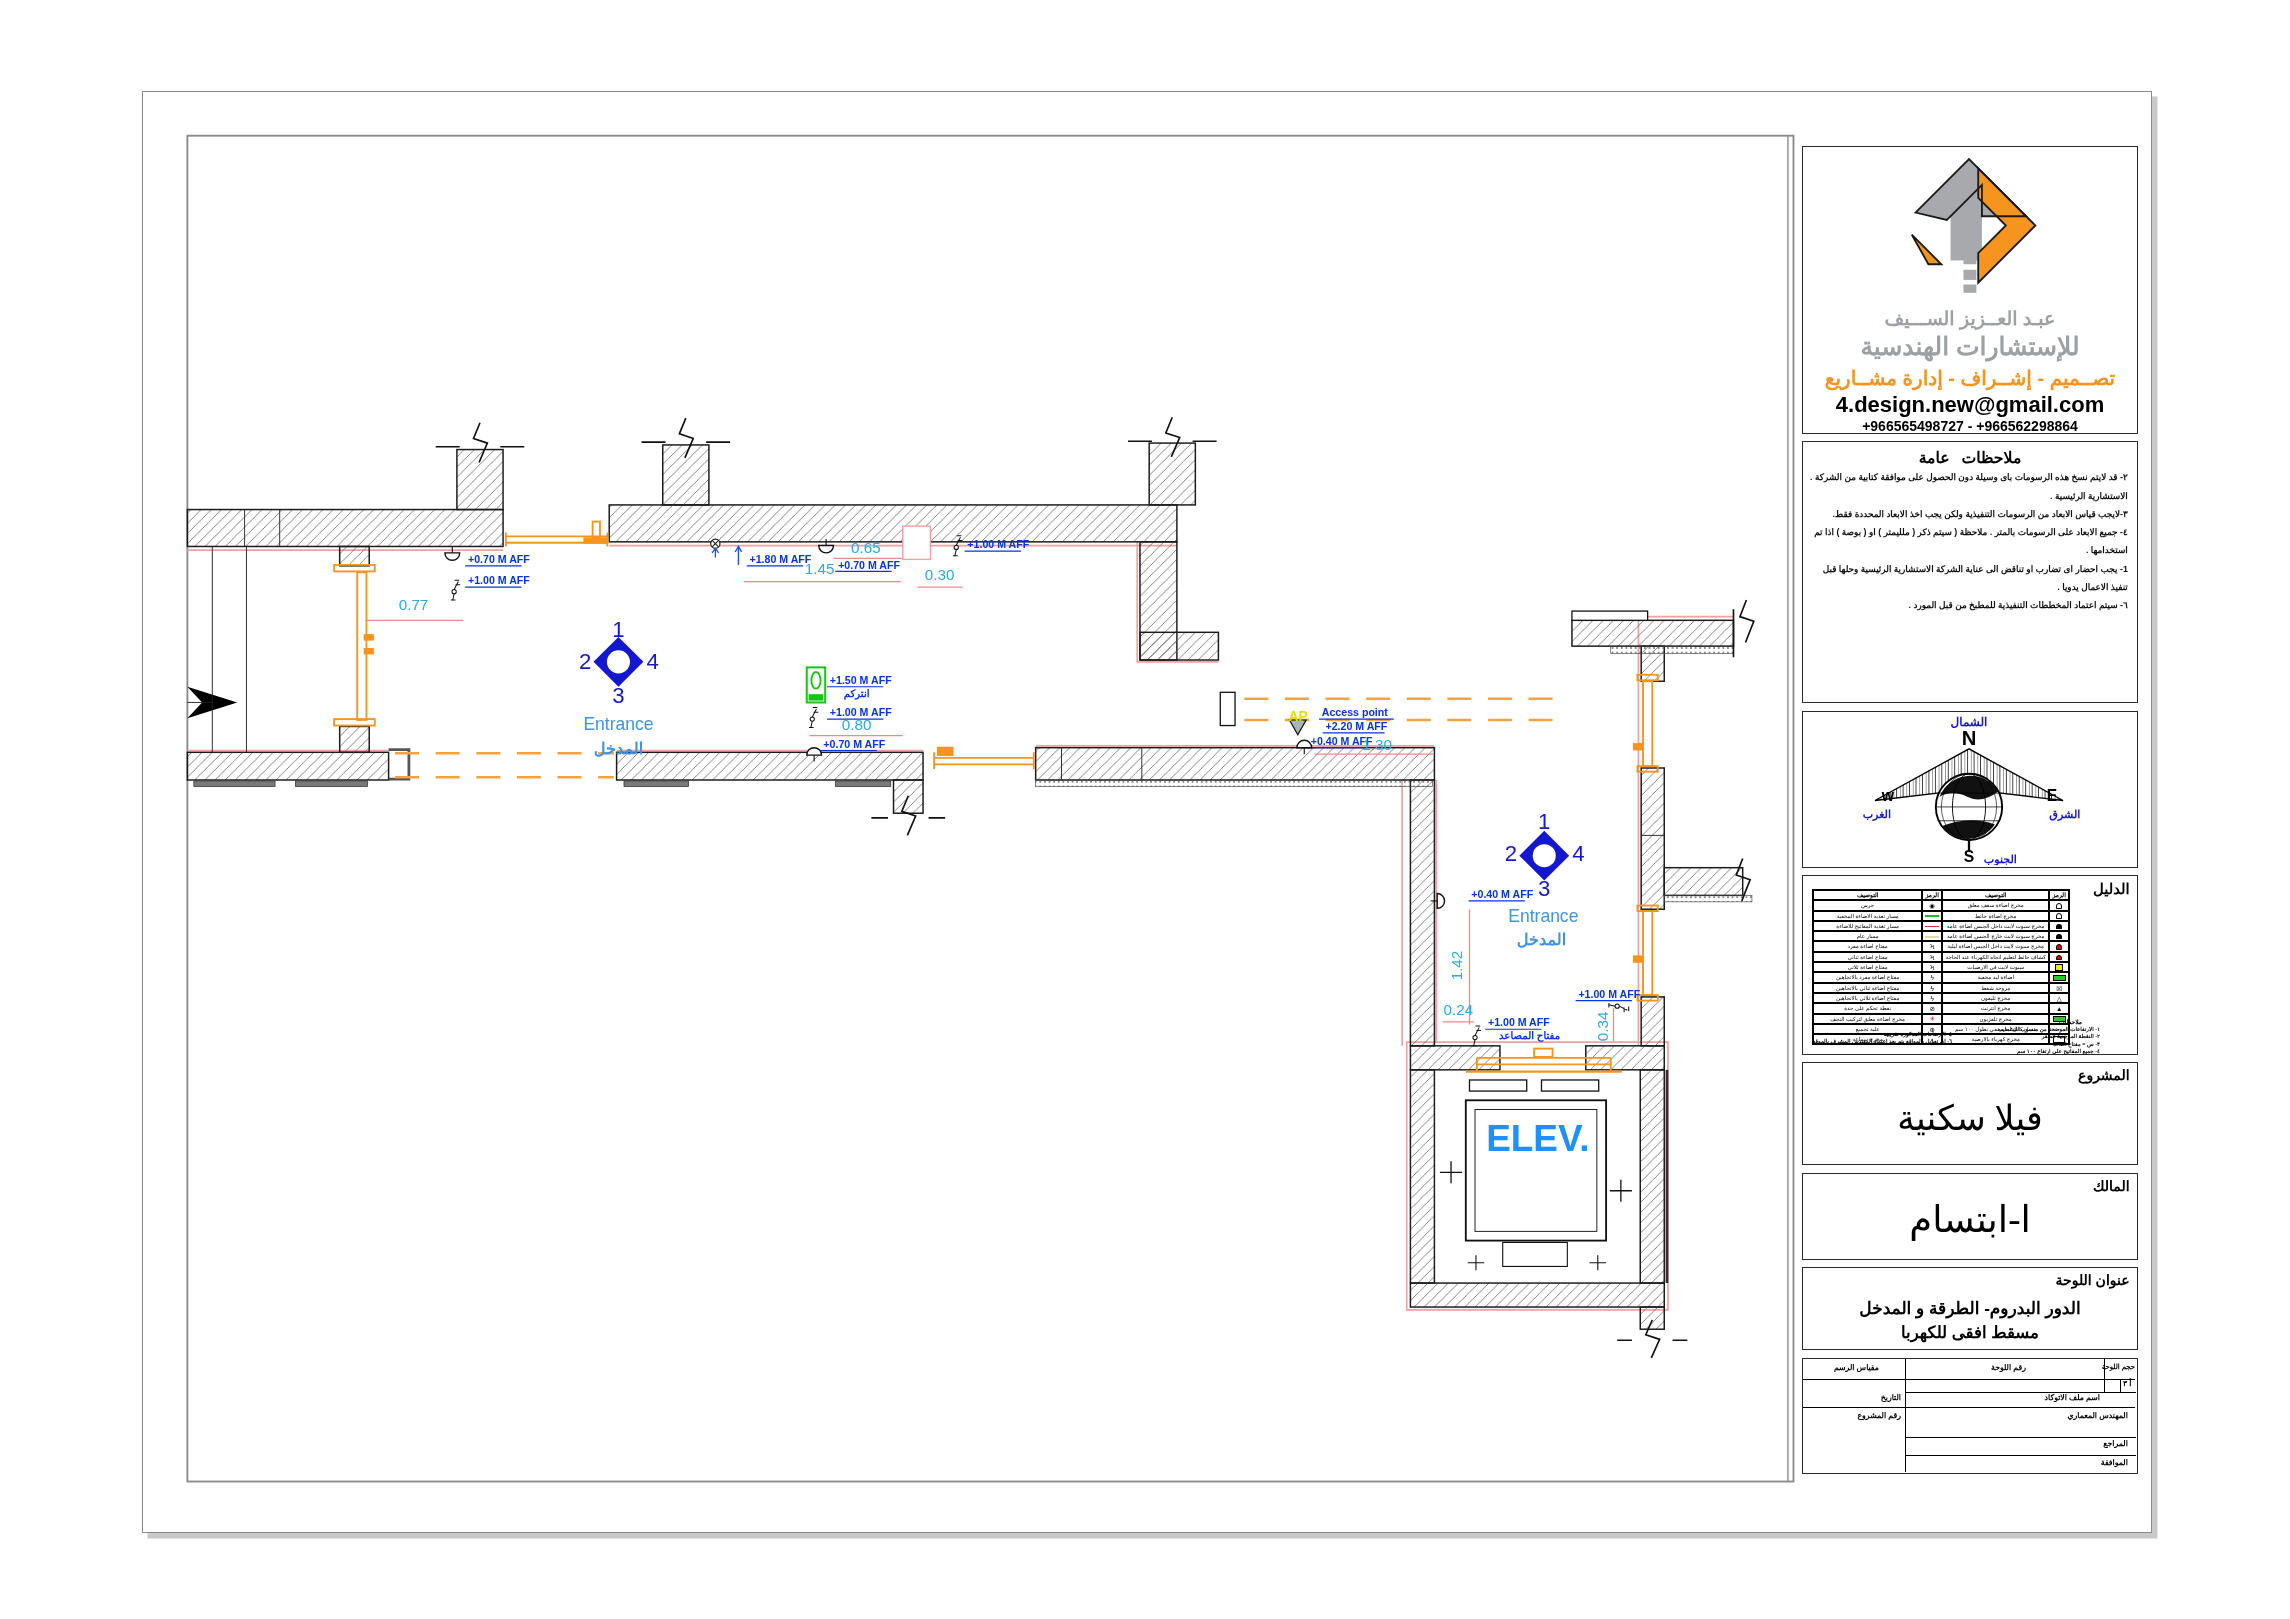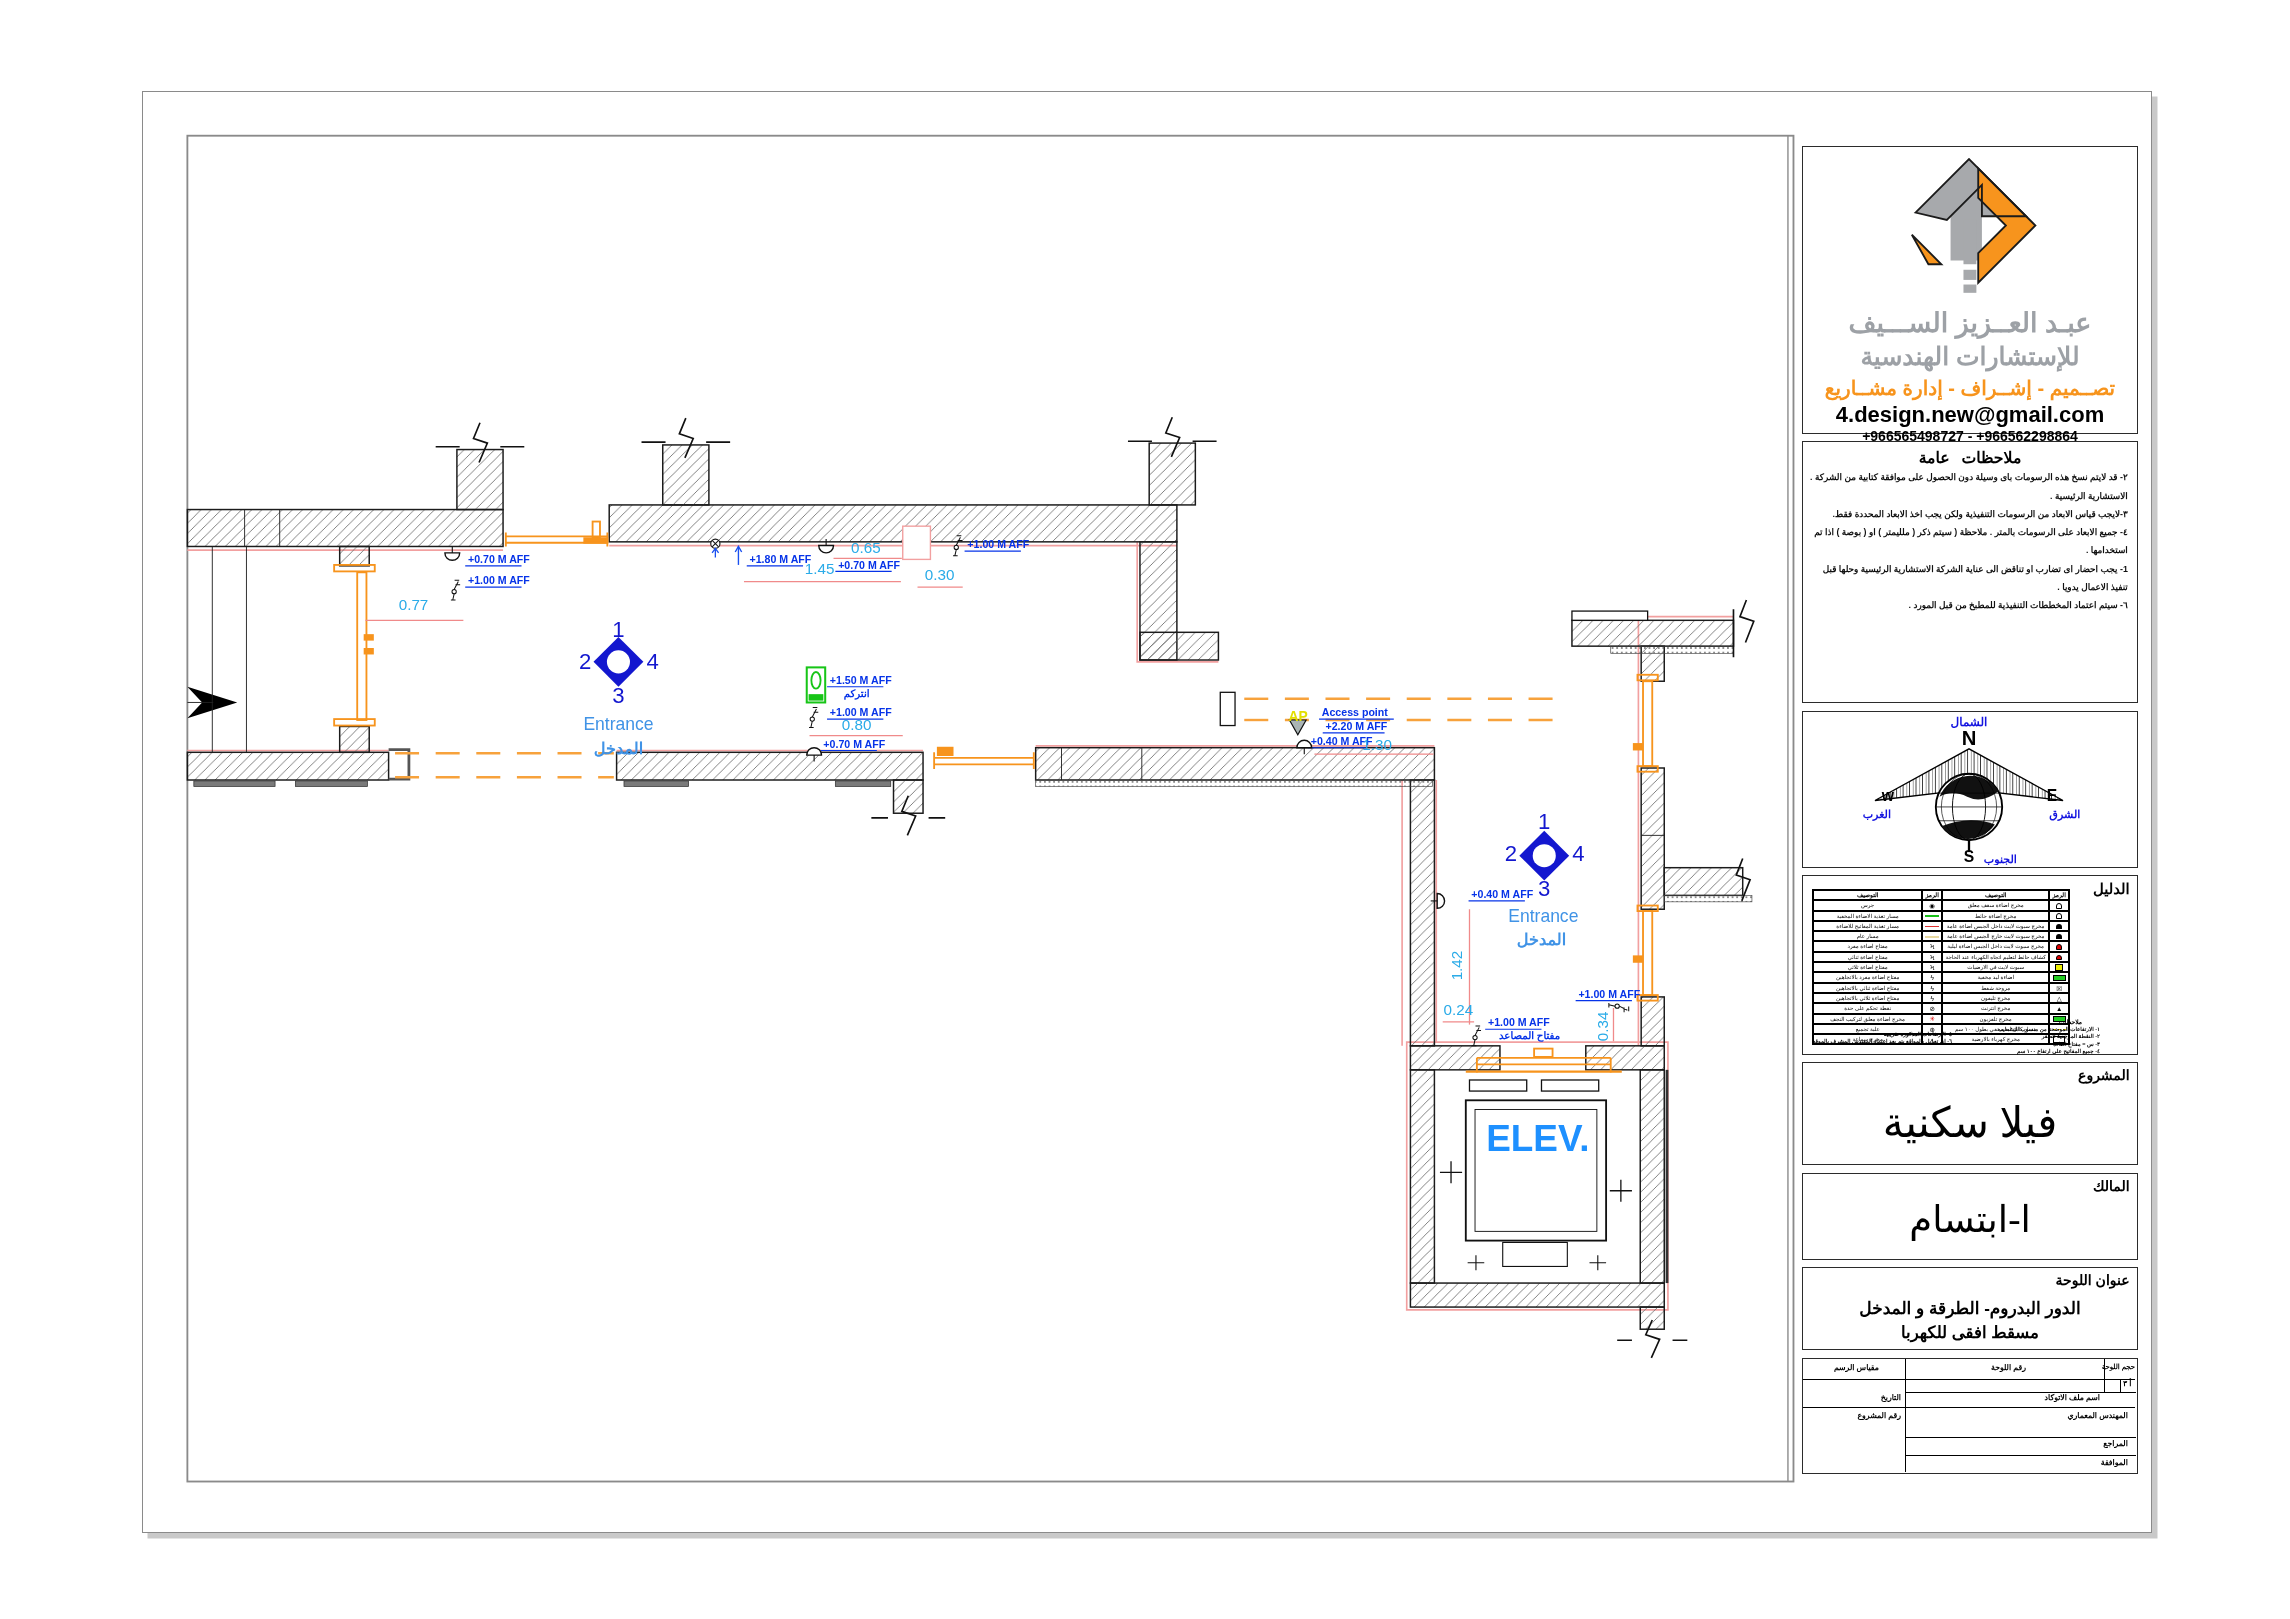--- a/index.html
+++ b/index.html
@@ -329,21 +329,21 @@
       <polygon points="0,-72 62,-10 14,-10 14,38 -20,38 -20,-38 -58,-14" fill="#a7a9ac" transform="rotate(0)"></polygon>
       <path d="M-58,-14 L0,-72 L62,-10 L14,-10 L14,-44 L-24,-6 Z" fill="#a7a9ac"></path>
       <path d="M10,-62 L72,0 L10,62 L10,30 L40,0 L10,-30 Z" fill="#f7941d" stroke="#1b1b1b" stroke-width="2"></path>
       <path d="M-62,10 L-30,42 L-44,42 Z" fill="#f7941d" stroke="#1b1b1b" stroke-width="2"></path>
       <path d="M-58,-14 L0,-72 L62,-10 L14,-10 L14,-44 L-24,-6 Z" fill="none" stroke="#1b1b1b" stroke-width="2"></path>
       <rect x="-6" y="-6" width="14" height="48" fill="#a7a9ac"></rect>
       <rect x="-6" y="48" width="14" height="11" fill="#a7a9ac"></rect>
       <rect x="-6" y="64" width="14" height="9" fill="#a7a9ac"></rect>
     </g>
   </svg>
-  <div class="logo-name" style="font-size:27px;">عبـد العــزيز الســـيف</div>
+  <div class="logo-name" style="font-size:19px;">عبـد العــزيز الســـيف</div>
   <div class="logo-name" style="font-size:25px;">للإستشارات الهندسية</div>
   <div class="logo-tag" style="font-size:20px;margin-top:3.7px;">تصــميم - إشــراف - إدارة مشــاريع</div>
   <div class="logo-mail" style="font-size:22px;margin-top:2.8px;">4.design.new@gmail.com</div>
   <div class="logo-mail" style="font-size:14px;">+966565498727 - +966562298864</div>
 </div>
 
 <div class="tb-box" style="top:441px;height:262px;">
   <div class="notes-title">ملاحظات عامة</div>
   <div id="notes-list">
         <div class="note-item">٢- قد لايتم نسخ هذه الرسومات باى وسيلة دون الحصول على موافقة كتابية من الشركة . الاستشارية الرئيسية .</div>
@@ -447,21 +447,21 @@
       </div>
   <div class="legend-notes" style="right:185px;top:155px;width:148px;" id="legend-notes-l">
         <div>٥- الارتفاعات المذكورة تقريبية</div>
         <div>٦- اي تعديل بالمواقع يتم بعد اعتماد المهندس المشرف بالموقع</div>
       </div>
   <div class="legend-notes" style="right:55px;top:143px;font-size:6px;">ملاحظات:</div>
 </div>
 
 <div class="tb-box" style="top:1062px;height:103px;">
   <div class="tb-label">المشروع</div>
-  <div class="big-ar sec-val" style="top:35px;font-size:42px;">فيلا سكنية</div>
+  <div class="big-ar sec-val" style="top:35px;font-size:35px;">فيلا سكنية</div>
 </div>
 
 <div class="tb-box" style="top:1173px;height:87px;">
   <div class="tb-label">المالك</div>
   <div class="big-ar sec-val" style="top:24px;font-size:37px;">ا-ابتسام</div>
 </div>
 
 <div class="tb-box" style="top:1267px;height:83px;">
   <div class="tb-label">عنوان اللوحة</div>
   <div class="big-ar" style="top:29.5px;font-size:17px;font-weight:bold;font-family:'Liberation Sans',sans-serif;">الدور البدروم- الطرقة و المدخل</div>

